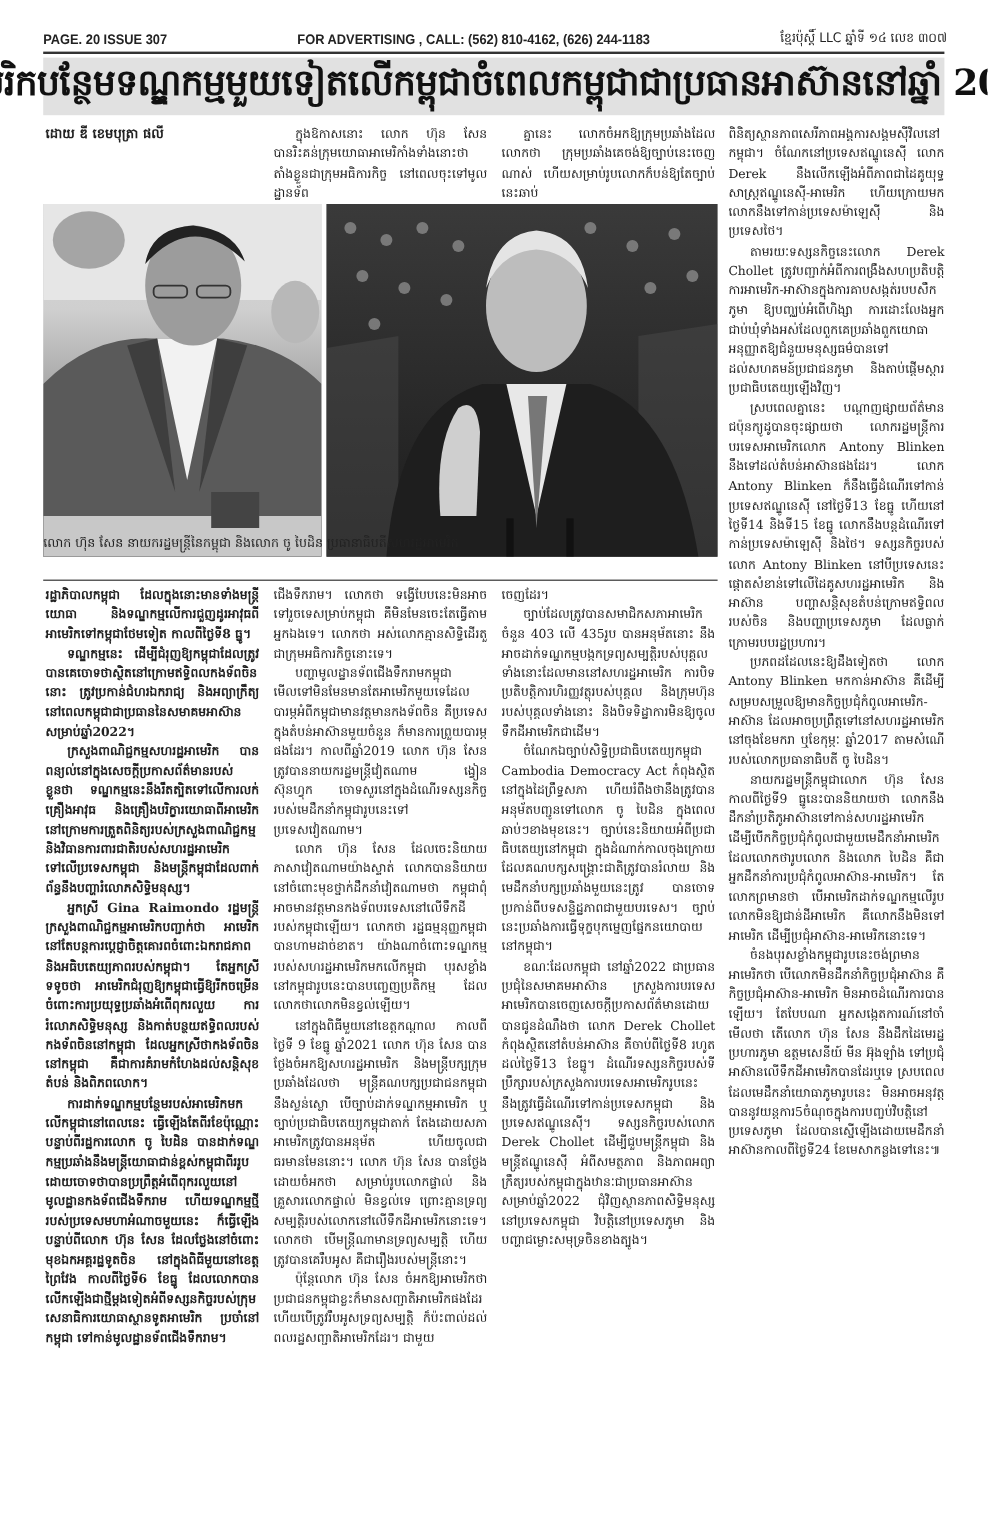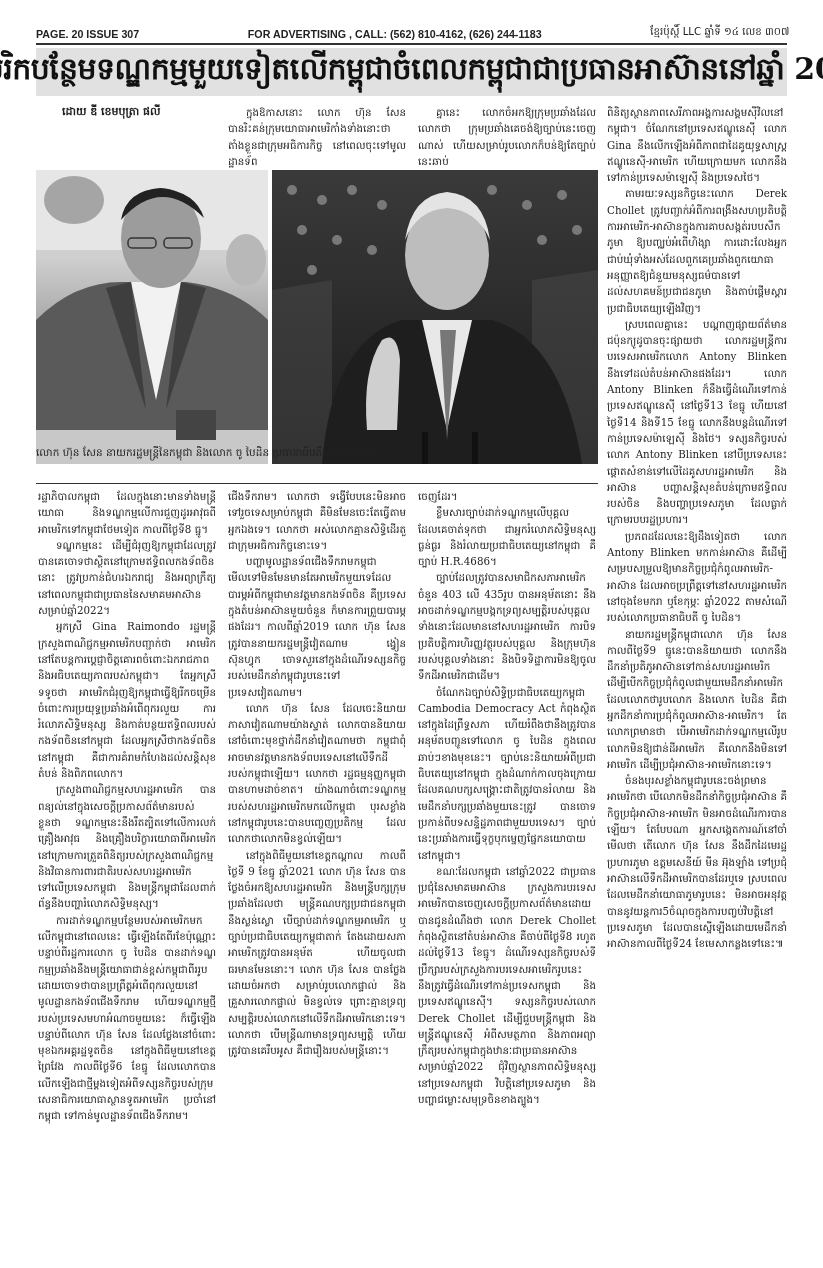--- a/index.html
+++ b/index.html
@@ -14,38 +14,38 @@
   .rule-top { position: absolute; left: 36px; right: 36px; top: 43px; height: 1.5px; background: #333; }
 
   .headline-band { position: absolute; left: 36px; right: 36px; top: 48px; height: 48px;
     background: #e1e1e1; display: flex; align-items: center; justify-content: center; }
   .headline { font-family: "DejaVu Serif", serif; font-weight: bold; font-size: 30px; color: #111;
     letter-spacing: -0.5px; white-space: nowrap; }
 
   .col { position: absolute; font-size: 10.3px; line-height: 16.3px; text-align: justify; color: #222; }
   .col p { text-indent: 18px; margin-bottom: 0; }
   .col p.noindent { text-indent: 0; }
-  .byline { font-weight: bold; font-family: "DejaVu Sans", sans-serif; font-size: 11px; text-indent: 18px; margin-left: 24px; }
+  .byline { font-weight: bold; font-family: "DejaVu Sans", sans-serif; font-size: 11px; text-indent: 18px; }
 
   .col1-top { left: 38px; top: 104px; width: 178px; }
   .col2-top { left: 228px; top: 104px; width: 178px; }
   .col3-top { left: 418px; top: 104px; width: 178px; }
   .col4 { left: 607px; top: 104px; width: 180px; }
 
   .photo-area { position: absolute; left: 36px; top: 170px; width: 562px; height: 294px; display: flex; gap: 4px; }
   .photo { position: relative; height: 100%; overflow: hidden; }
   .photo-left { width: 232px; background: linear-gradient(180deg, #d9d9d9 0%, #cfcfcf 30%, #9a9a9a 60%, #6e6e6e 100%); }
   .photo-right { flex: 1; background: linear-gradient(180deg, #3a3a3a 0%, #2b2b2b 50%, #1c1c1c 100%); }
   .photo svg { position: absolute; inset: 0; width: 100%; height: 100%; }
 
   .caption { position: absolute; left: 36px; top: 446px; width: 562px; text-align: left;
     font-size: 10.5px; color: #222; }
   .caption-rule { position: absolute; left: 36px; top: 483px; width: 562px; height: 1px; background: #333; }
 
-  .col1-bot { left: 38px; top: 488px; width: 178px; }
+  .col1-bot { left: 38px; top: 488px; width: 178px; font-weight: bold; }
   .col2-bot { left: 228px; top: 488px; width: 178px; }
   .col3-bot { left: 418px; top: 488px; width: 178px; }
 </style>
 </head>
 <body>
 
 <div class="topbar">
   <span>PAGE. 20  ISSUE 307</span>
   <span>FOR ADVERTISING ,  CALL: (562) 810-4162, (626) 244-1183</span>
   <span class="right">ខ្មែរប៉ុស្តិ៍ LLC ឆ្នាំទី ១៤ លេខ ៣០៧</span>
@@ -114,38 +114,38 @@
     </svg>
   </div>
 </div>
 
 <div class="caption">លោក ហ៊ុន សែន នាយករដ្ឋមន្ត្រីនៃកម្ពុជា និងលោក ចូ បៃដិន ប្រធានាធិបតីសហរដ្ឋអាមេរិក</div>
 <div class="caption-rule"></div>
 
 <div class="col col1-bot">
   <p class="noindent">រដ្ឋាភិបាលកម្ពុជា ដែលក្នុងនោះមានទាំងមន្ត្រីយោធា និងទណ្ឌកម្មលើការជួញដូរអាវុធពីអាមេរិកទៅកម្ពុជាថែមទៀត កាលពីថ្ងៃទី8 ធ្នូ។</p>
   <p>ទណ្ឌកម្មនេះ ដើម្បីជំរុញឱ្យកម្ពុជាដែលត្រូវបានគេចោទថាស្ថិតនៅក្រោមឥទ្ធិពលកងទ័ពចិននោះ ត្រូវប្រកាន់ជំហរឯករាជ្យ និងអព្យាក្រឹត្យនៅពេលកម្ពុជាជាប្រធាននៃសមាគមអាស៊ានសម្រាប់ឆ្នាំ2022។</p>
+  <p>ក្រសួងពាណិជ្ជកម្មសហរដ្ឋអាមេរិក បានពន្យល់នៅក្នុងសេចក្តីប្រកាសព័ត៌មានរបស់ខ្លួនថា ទណ្ឌកម្មនេះនឹងរឹតត្បិតទៅលើការលក់គ្រឿងអាវុធ និងគ្រឿងបរិក្ខារយោធាពីអាមេរិក នៅក្រោមការត្រួតពិនិត្យរបស់ក្រសួងពាណិជ្ជកម្ម និងវិធានការពារជាតិរបស់សហរដ្ឋអាមេរិកទៅលើប្រទេសកម្ពុជា និងមន្ត្រីកម្ពុជាដែលពាក់ព័ន្ធនឹងបញ្ហារំលោភសិទ្ធិមនុស្ស។</p>
   <p>អ្នកស្រី Gina Raimondo រដ្ឋមន្ត្រីក្រសួងពាណិជ្ជកម្មអាមេរិកបញ្ជាក់ថា អាមេរិកនៅតែបន្តការប្តេជ្ញាចិត្តគោរពចំពោះឯករាជភាព និងអធិបតេយ្យភាពរបស់កម្ពុជា។ តែអ្នកស្រីទទូចថា អាមេរិកជំរុញឱ្យកម្ពុជាធ្វើឱ្យរីកចម្រើនចំពោះការប្រយុទ្ធប្រឆាំងអំពើពុករលួយ ការរំលោភសិទ្ធិមនុស្ស និងកាត់បន្ថយឥទ្ធិពលរបស់កងទ័ពចិននៅកម្ពុជា ដែលអ្នកស្រីថាកងទ័ពចិននៅកម្ពុជា គឺជាការគំរាមកំហែងដល់សន្តិសុខតំបន់ និងពិភពលោក។</p>
-  <p>ក្រសួងពាណិជ្ជកម្មសហរដ្ឋអាមេរិក បានពន្យល់នៅក្នុងសេចក្តីប្រកាសព័ត៌មានរបស់ខ្លួនថា ទណ្ឌកម្មនេះនឹងរឹតត្បិតទៅលើការលក់គ្រឿងអាវុធ និងគ្រឿងបរិក្ខារយោធាពីអាមេរិក នៅក្រោមការត្រួតពិនិត្យរបស់ក្រសួងពាណិជ្ជកម្ម និងវិធានការពារជាតិរបស់សហរដ្ឋអាមេរិកទៅលើប្រទេសកម្ពុជា និងមន្ត្រីកម្ពុជាដែលពាក់ព័ន្ធនឹងបញ្ហារំលោភសិទ្ធិមនុស្ស។</p>
   <p>ការដាក់ទណ្ឌកម្មបន្ថែមរបស់អាមេរិកមកលើកម្ពុជានៅពេលនេះ ធ្វើឡើងតែពីរខែប៉ុណ្ណោះបន្ទាប់ពីរដ្ឋការលោក ចូ បៃដិន បានដាក់ទណ្ឌកម្មប្រឆាំងនឹងមន្ត្រីយោធាជាន់ខ្ពស់កម្ពុជាពីររូប ដោយចោទថាបានប្រព្រឹត្តអំពើពុករលួយនៅមូលដ្ឋានកងទ័ពជើងទឹករាម ហើយទណ្ឌកម្មថ្មីរបស់ប្រទេសមហាអំណាចមួយនេះ ក៏ធ្វើឡើងបន្ទាប់ពីលោក ហ៊ុន សែន ដែលថ្លែងនៅចំពោះមុខឯកអគ្គរដ្ឋទូតចិន នៅក្នុងពិធីមួយនៅខេត្តព្រៃវែង កាលពីថ្ងៃទី6 ខែធ្នូ ដែលលោកបានលើកឡើងជាថ្មីម្តងទៀតអំពីទស្សនកិច្ចរបស់ក្រុមសេនាធិការយោធាស្ថានទូតអាមេរិក ប្រចាំនៅកម្ពុជា ទៅកាន់មូលដ្ឋានទ័ពជើងទឹករាម។</p>
 </div>
 <div class="col col2-bot">
   <p class="noindent">ជើងទឹករាម។ លោកថា ទង្វើបែបនេះមិនអាចទៅរួចទេសម្រាប់កម្ពុជា គឺមិនមែនចេះតែធ្វើតាមអ្នកឯងទេ។ លោកថា អស់លោកគ្មានសិទ្ធិដើរតួជាក្រុមអធិការកិច្ចនោះទេ។</p>
   <p>បញ្ហាមូលដ្ឋានទ័ពជើងទឹករាមកម្ពុជា មើលទៅមិនមែនមានតែអាមេរិកមួយទេដែលបារម្ភអំពីកម្ពុជាមានវត្តមានកងទ័ពចិន គឺប្រទេសក្នុងតំបន់អាស៊ានមួយចំនួន ក៏មានការព្រួយបារម្ភផងដែរ។ កាលពីឆ្នាំ2019 លោក ហ៊ុន សែន ត្រូវបាននាយករដ្ឋមន្ត្រីវៀតណាម ង្វៀន ស៊ុនហ្វុក ចោទសួរនៅក្នុងដំណើរទស្សនកិច្ចរបស់មេដឹកនាំកម្ពុជារូបនេះទៅប្រទេសវៀតណាម។</p>
   <p>លោក ហ៊ុន សែន ដែលចេះនិយាយភាសាវៀតណាមយ៉ាងស្ទាត់ លោកបាននិយាយនៅចំពោះមុខថ្នាក់ដឹកនាំវៀតណាមថា កម្ពុជាពុំអាចមានវត្តមានកងទ័ពបរទេសនៅលើទឹកដីរបស់កម្ពុជាឡើយ។ លោកថា រដ្ឋធម្មនុញ្ញកម្ពុជាបានហាមដាច់ខាត។ យ៉ាងណាចំពោះទណ្ឌកម្មរបស់សហរដ្ឋអាមេរិកមកលើកម្ពុជា បុរសខ្លាំងនៅកម្ពុជារូបនេះបានបញ្ចេញប្រតិកម្ម ដែលលោកថាលោកមិនខ្វល់ឡើយ។</p>
   <p>នៅក្នុងពិធីមួយនៅខេត្តកណ្តាល កាលពីថ្ងៃទី 9 ខែធ្នូ ឆ្នាំ2021 លោក ហ៊ុន សែន បានថ្លែងចំអកឱ្យសហរដ្ឋអាមេរិក និងមន្ត្រីបក្សក្រុមប្រឆាំងដែលថា មន្ត្រីគណបក្សប្រជាជនកម្ពុជានឹងស្លន់ស្លោ បើច្បាប់ដាក់ទណ្ឌកម្មអាមេរិក ឬច្បាប់ប្រជាធិបតេយ្យកម្ពុជាតាក់ តែងដោយសភាអាមេរិកត្រូវបានអនុម័ត ហើយចូលជាធរមានមែននោះ។ លោក ហ៊ុន សែន បានថ្លែងដោយចំអកថា សម្រាប់រូបលោកផ្ទាល់ និងគ្រួសារលោកផ្ទាល់ មិនខ្វល់ទេ ព្រោះគ្មានទ្រព្យសម្បត្តិរបស់លោកនៅលើទឹកដីអាមេរិកនោះទេ។ លោកថា បើមន្ត្រីណាមានទ្រព្យសម្បត្តិ ហើយត្រូវបានគេរឹបអូស គឺជារឿងរបស់មន្ត្រីនោះ។</p>
+  <p>ប៉ុន្តែលោក ហ៊ុន សែន ចំអកឱ្យអាមេរិកថា ប្រជាជនកម្ពុជាខ្លះក៏មានសញ្ជាតិអាមេរិកផងដែរ ហើយបើត្រូវរឹបអូសទ្រព្យសម្បត្តិ ក៏ប៉ះពាល់ដល់ពលរដ្ឋសញ្ជាតិអាមេរិកដែរ។ ជាមួយ</p>
 </div>
 <div class="col col3-bot">
   <p class="noindent">ចេញដែរ។</p>
-  <p>ខ្លឹមសារច្បាប់ដាក់ទណ្ឌកម្មលើបុគ្គល ដែលគេចាត់ទុកថា ជាអ្នករំលោភសិទ្ធិមនុស្សធ្ងន់ធ្ងរ និងរំលាយប្រជាធិបតេយ្យនៅកម្ពុជា គឺច្បាប់ H.R.4686។</p>
   <p>ច្បាប់ដែលត្រូវបានសមាជិកសភាអាមេរិកចំនួន 403 លើ 435រូប បានអនុម័តនោះ នឹងអាចដាក់ទណ្ឌកម្មបង្កកទ្រព្យសម្បត្តិរបស់បុគ្គលទាំងនោះដែលមាននៅសហរដ្ឋអាមេរិក ការបិទប្រតិបត្តិការហិរញ្ញវត្ថុរបស់បុគ្គល និងក្រុមហ៊ុនរបស់បុគ្គលទាំងនោះ និងបិទទិដ្ឋាការមិនឱ្យចូលទឹកដីអាមេរិកជាដើម។</p>
   <p>ចំណែកឯច្បាប់សិទ្ធិប្រជាធិបតេយ្យកម្ពុជា Cambodia Democracy Act កំពុងស្ថិតនៅក្នុងដៃព្រឹទ្ធសភា ហើយរំពឹងថានឹងត្រូវបានអនុម័តបញ្ជូនទៅលោក ចូ បៃដិន ក្នុងពេលឆាប់ៗខាងមុខនេះ។ ច្បាប់នេះនិយាយអំពីប្រជាធិបតេយ្យនៅកម្ពុជា ក្នុងដំណាក់កាលចុងក្រោយដែលគណបក្សសង្គ្រោះជាតិត្រូវបានរំលាយ និងមេដឹកនាំបក្សប្រឆាំងមួយនេះត្រូវ បានចោទប្រកាន់ពីបទសន្ទិដ្ឋភាពជាមួយបរទេស។ ច្បាប់នេះប្រឆាំងការធ្វើទុក្ខបុកម្នេញផ្នែកនយោបាយនៅកម្ពុជា។</p>
   <p>ខណៈដែលកម្ពុជា នៅឆ្នាំ2022 ជាប្រធានប្រជុំនៃសមាគមអាស៊ាន ក្រសួងការបរទេសអាមេរិកបានចេញសេចក្តីប្រកាសព័ត៌មានដោយបានជូនដំណឹងថា លោក Derek Chollet កំពុងស្ថិតនៅតំបន់អាស៊ាន គឺចាប់ពីថ្ងៃទី8 រហូតដល់ថ្ងៃទី13 ខែធ្នូ។ ដំណើរទស្សនកិច្ចរបស់ទីប្រឹក្សារបស់ក្រសួងការបរទេសអាមេរិករូបនេះ នឹងត្រូវធ្វើដំណើរទៅកាន់ប្រទេសកម្ពុជា និងប្រទេសឥណ្ឌូនេស៊ី។ ទស្សនកិច្ចរបស់លោក Derek Chollet ដើម្បីជួបមន្ត្រីកម្ពុជា និងមន្ត្រីឥណ្ឌូនេស៊ី អំពីសមត្ថភាព និងភាពអព្យាក្រឹត្យរបស់កម្ពុជាក្នុងឋានៈជាប្រធានអាស៊ានសម្រាប់ឆ្នាំ2022 ជុំវិញស្ថានភាពសិទ្ធិមនុស្សនៅប្រទេសកម្ពុជា វិបត្តិនៅប្រទេសភូមា និងបញ្ហាជម្លោះសមុទ្រចិនខាងត្បូង។</p>
 </div>
 
 <div class="col col4">
-  <p class="noindent">ពិនិត្យស្ថានភាពសេរីភាពអង្គការសង្គមស៊ីវិលនៅកម្ពុជា។ ចំណែកនៅប្រទេសឥណ្ឌូនេស៊ី លោក Gina នឹងលើកឡើងអំពីភាពជាដៃគូយុទ្ធសាស្ត្រឥណ្ឌូនេស៊ី-អាមេរិក ហើយក្រោយមក លោកនឹងទៅកាន់ប្រទេសម៉ាឡេស៊ី និងប្រទេសថៃ។</p>
+  <p class="noindent">ពិនិត្យស្ថានភាពសេរីភាពអង្គការសង្គមស៊ីវិលនៅកម្ពុជា។ ចំណែកនៅប្រទេសឥណ្ឌូនេស៊ី លោក Derek នឹងលើកឡើងអំពីភាពជាដៃគូយុទ្ធសាស្ត្រឥណ្ឌូនេស៊ី-អាមេរិក ហើយក្រោយមក លោកនឹងទៅកាន់ប្រទេសម៉ាឡេស៊ី និងប្រទេសថៃ។</p>
   <p>តាមរយៈទស្សនកិច្ចនេះលោក Derek Chollet ត្រូវបញ្ជាក់អំពីការពង្រឹងសហប្រតិបត្តិការអាមេរិក-អាស៊ានក្នុងការគាបសង្កត់របបសឹកភូមា ឱ្យបញ្ឈប់អំពើហិង្សា ការដោះលែងអ្នកជាប់ឃុំទាំងអស់ដែលពួកគេប្រឆាំងពួកយោធា អនុញ្ញាតឱ្យជំនួយមនុស្សធម៌បានទៅដល់សហគមន៍ប្រជាជនភូមា និងតាប់ផ្តើមស្តារប្រជាធិបតេយ្យឡើងវិញ។</p>
   <p>ស្របពេលគ្នានេះ បណ្តាញផ្សាយព័ត៌មានជប៉ុនក្យូដូបានចុះផ្សាយថា លោករដ្ឋមន្ត្រីការបរទេសអាមេរិកលោក Antony Blinken នឹងទៅដល់តំបន់អាស៊ានផងដែរ។ លោក Antony Blinken ក៏នឹងធ្វើដំណើរទៅកាន់ប្រទេសឥណ្ឌូនេស៊ី នៅថ្ងៃទី13 ខែធ្នូ ហើយនៅថ្ងៃទី14 និងទី15 ខែធ្នូ លោកនឹងបន្តដំណើរទៅកាន់ប្រទេសម៉ាឡេស៊ី និងថៃ។ ទស្សនកិច្ចរបស់លោក Antony Blinken នៅបីប្រទេសនេះ ផ្តោតសំខាន់ទៅលើដៃគូសហរដ្ឋអាមេរិក និងអាស៊ាន បញ្ហាសន្តិសុខតំបន់ក្រោមឥទ្ធិពលរបស់ចិន និងបញ្ហាប្រទេសភូមា ដែលធ្លាក់ក្រោមរបបរដ្ឋប្រហារ។</p>
-  <p>ប្រភពដដែលនេះឱ្យដឹងទៀតថា លោក Antony Blinken មកកាន់អាស៊ាន គឺដើម្បីសម្របសម្រួលឱ្យមានកិច្ចប្រជុំកំពូលអាមេរិក-អាស៊ាន ដែលអាចប្រព្រឹត្តទៅនៅសហរដ្ឋអាមេរិក នៅចុងខែមករា ឬខែកុម្ភៈ ឆ្នាំ2022 តាមសំណើរបស់លោកប្រធានាធិបតី ចូ បៃដិន។</p>
+  <p>ប្រភពដដែលនេះឱ្យដឹងទៀតថា លោក Antony Blinken មកកាន់អាស៊ាន គឺដើម្បីសម្របសម្រួលឱ្យមានកិច្ចប្រជុំកំពូលអាមេរិក-អាស៊ាន ដែលអាចប្រព្រឹត្តទៅនៅសហរដ្ឋអាមេរិក នៅចុងខែមករា ឬខែកុម្ភៈ ឆ្នាំ2017 តាមសំណើរបស់លោកប្រធានាធិបតី ចូ បៃដិន។</p>
   <p>នាយករដ្ឋមន្ត្រីកម្ពុជាលោក ហ៊ុន សែន កាលពីថ្ងៃទី9 ធ្នូនេះបាននិយាយថា លោកនឹងដឹកនាំប្រតិភូអាស៊ានទៅកាន់សហរដ្ឋអាមេរិក ដើម្បីបើកកិច្ចប្រជុំកំពូលជាមួយមេដឹកនាំអាមេរិក ដែលលោកថារូបលោក និងលោក បៃដិន គឺជាអ្នកដឹកនាំការប្រជុំកំពូលអាស៊ាន-អាមេរិក។ តែលោកព្រមានថា បើអាមេរិកដាក់ទណ្ឌកម្មលើរូបលោកមិនឱ្យជាន់ដីអាមេរិក គឺលោកនឹងមិនទៅអាមេរិក ដើម្បីប្រជុំអាស៊ាន-អាមេរិកនោះទេ។</p>
   <p>ចំនងបុរសខ្លាំងកម្ពុជារូបនេះចង់ព្រមានអាមេរិកថា បើលោកមិនដឹកនាំកិច្ចប្រជុំអាស៊ាន គឺកិច្ចប្រជុំអាស៊ាន-អាមេរិក មិនអាចដំណើរការបានឡើយ។ តែបែបណា អ្នកសង្កេតការណ៍នៅចាំមើលថា តើលោក ហ៊ុន សែន នឹងដឹកដៃមេរដ្ឋប្រហារភូមា ឧត្តមសេនីយ៍ មីន អ៊ុងឡាំង ទៅប្រជុំអាស៊ានលើទឹកដីអាមេរិកបានដែរឬទេ ស្របពេលដែលមេដឹកនាំយោធាភូមារូបនេះ មិនអាចអនុវត្តបាននូវយន្តការ5ចំណុចក្នុងការបញ្ចប់វិបត្តិនៅប្រទេសភូមា ដែលបានស្នើឡើងដោយមេដឹកនាំអាស៊ានកាលពីថ្ងៃទី24 ខែមេសាកន្លងទៅនេះ៕</p>
 </div>
 
 </body></html>

